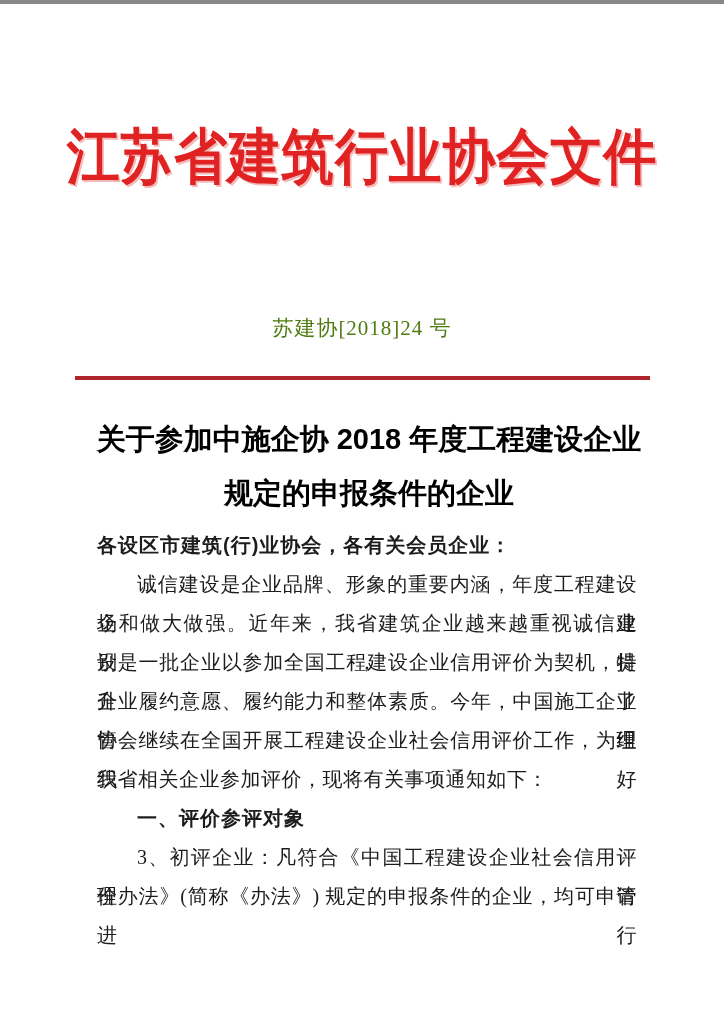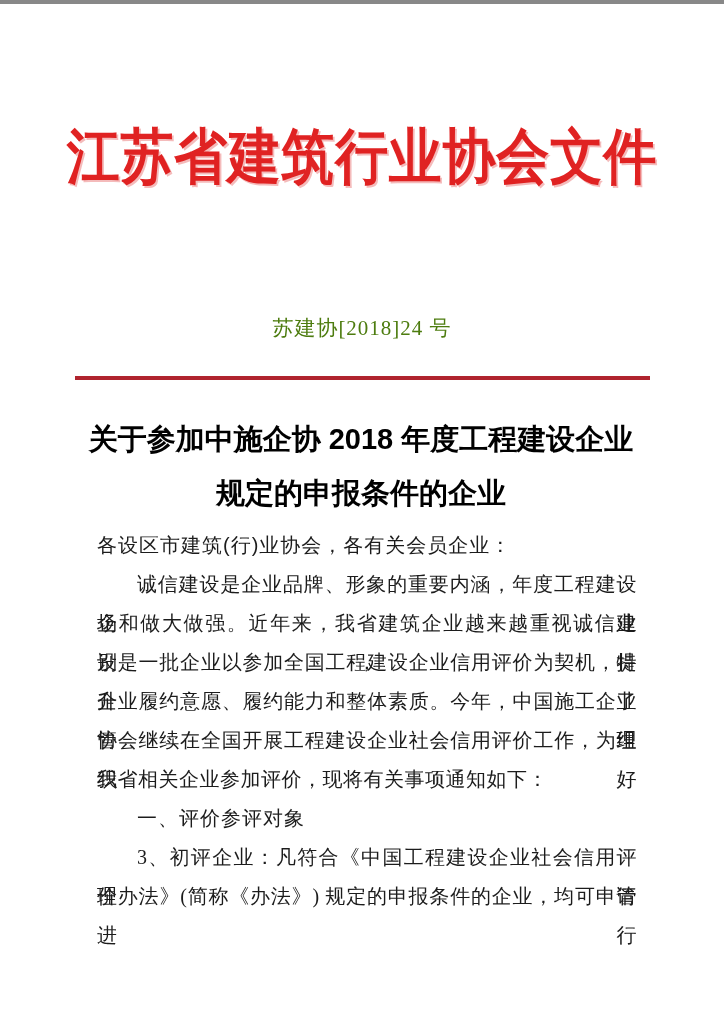--- a/index.html
+++ b/index.html
@@ -51,21 +51,21 @@
     position: absolute;
     top: 372px;
     left: 75px;
     width: 575px;
     height: 4px;
     background: var(--divider-red);
   }
   .doc-title {
     position: absolute;
     top: 408px;
-    left: 44px;
+    left: 52px;
     width: 634px;
     text-align: center;
     font-family: "Liberation Sans", "DejaVu Sans", sans-serif;
     font-weight: bold;
     font-size: 29px;
     line-height: 54px;
     color: #000000;
   }
   .doc-title .title-line { display: block; }
   .doc-body {
@@ -84,21 +84,21 @@
     letter-spacing: 0.5px;
   }
   .line.fill {
     white-space: normal;
     text-align: justify;
     text-align-last: justify;
   }
   .line.indent { text-indent: 40px; }
   .line.bold-sans {
     font-family: "Liberation Sans", "DejaVu Sans", sans-serif;
-    font-weight: normal;
+    font-weight: bold;
     letter-spacing: 1px;
   }
 </style>
 </head>
 <body>
 
 <div class="page">
 
   <div class="org-title">江苏省建筑行业协会文件</div>
 

